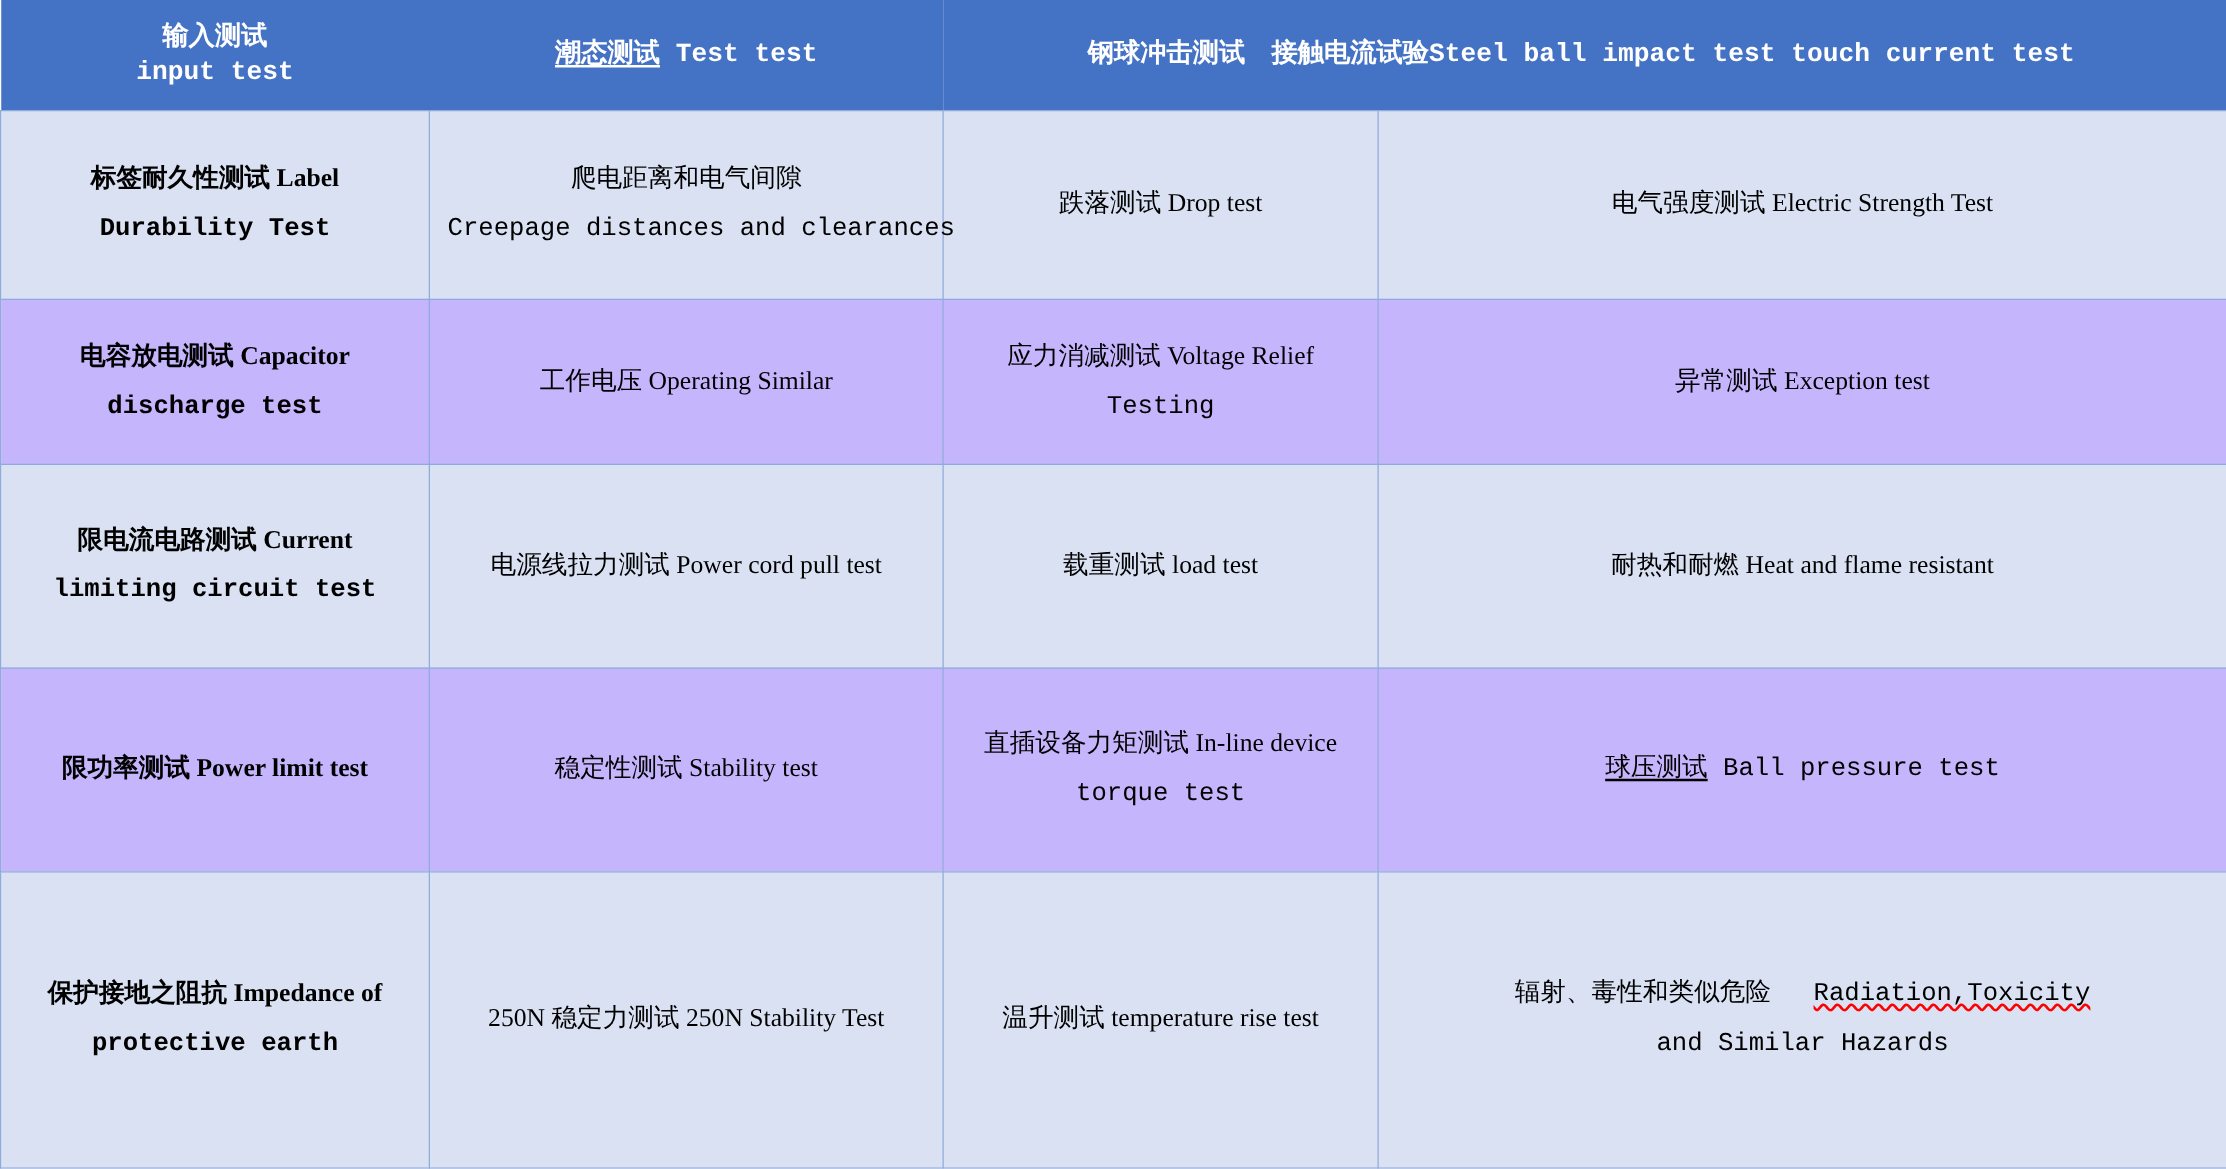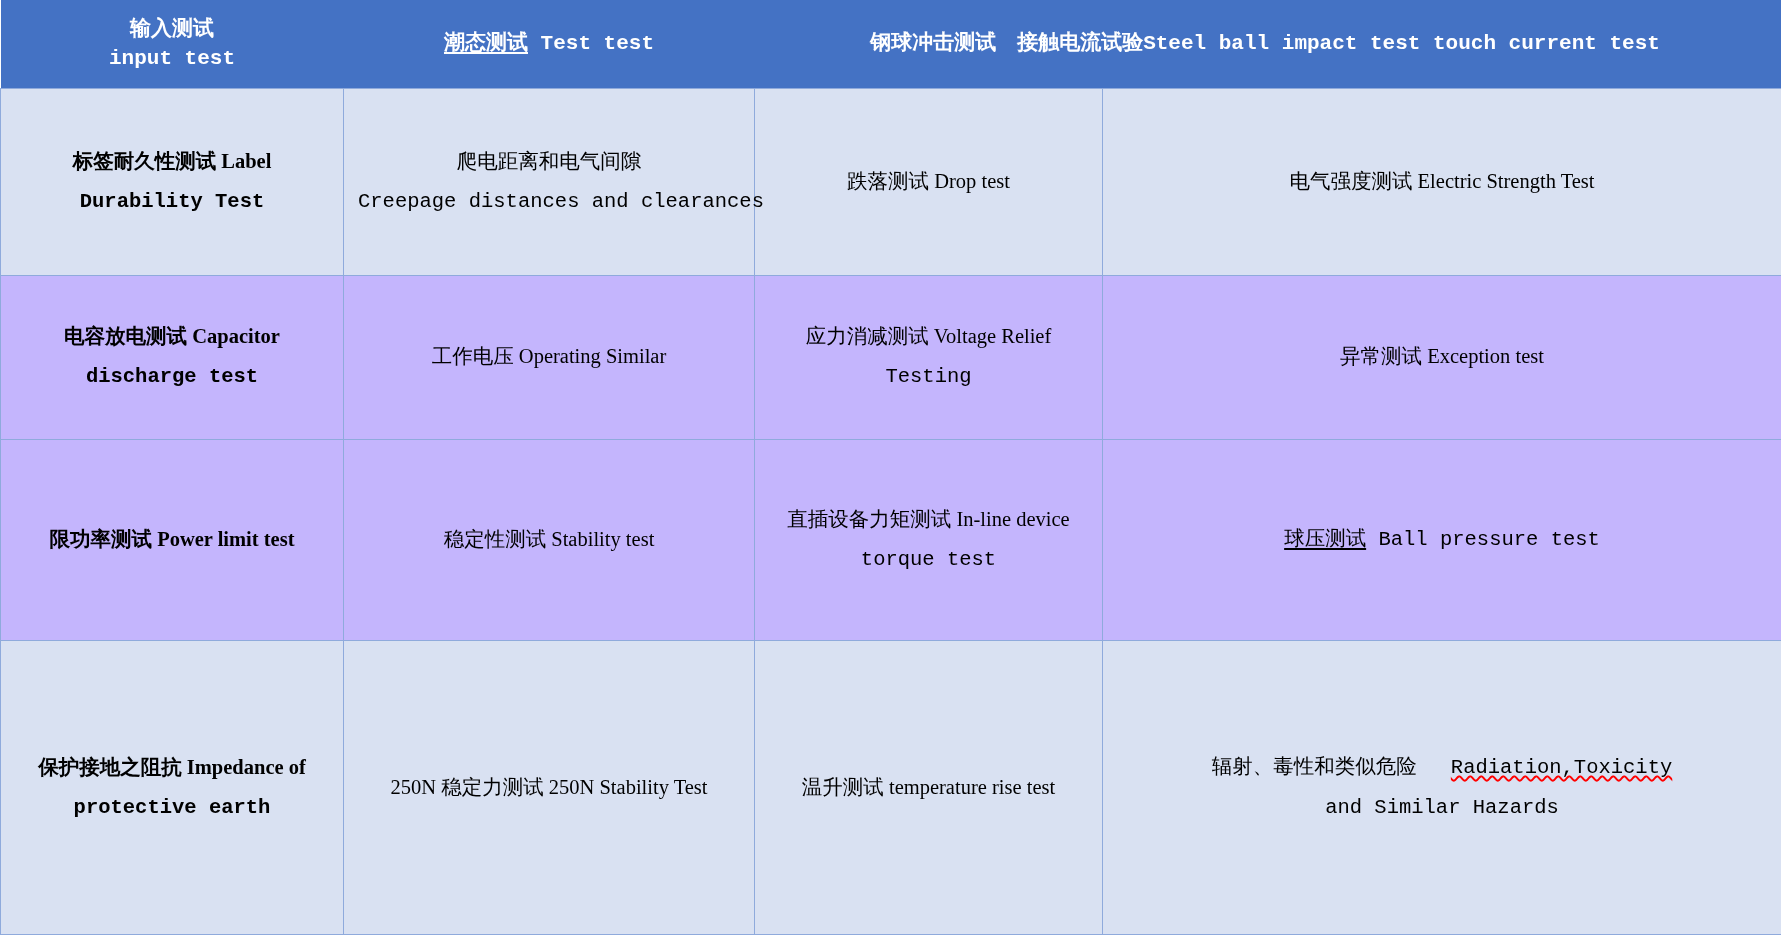--- a/index.html
+++ b/index.html
@@ -134,20 +134,35 @@
       </td>
       <td class="cell">
         <div class="nowrapline cjk">应力消减测试 Voltage Relief</div>
         <div class="nowrapline">Testing</div>
       </td>
       <td class="cell">
         <div class="nowrapline cjk">异常测试 Exception test</div>
       </td>
     </tr>
 
+    <tr class="shade r3">
+      <td class="cell col1">
+        <div class="nowrapline cjk">限电流电路测试 Current</div>
+        <div class="nowrapline">limiting circuit test</div>
+      </td>
+      <td class="cell">
+        <div class="nowrapline cjk">电源线拉力测试 Power cord pull test</div>
+      </td>
+      <td class="cell">
+        <div class="nowrapline cjk">载重测试 load test</div>
+      </td>
+      <td class="cell">
+        <div class="nowrapline cjk">耐热和耐燃 Heat and flame resistant</div>
+      </td>
+    </tr>
 
     <tr class="plain r4">
       <td class="cell col1">
         <div class="nowrapline cjk">限功率测试 Power limit test</div>
       </td>
       <td class="cell">
         <div class="nowrapline cjk">稳定性测试 Stability test</div>
       </td>
       <td class="cell">
         <div class="nowrapline cjk">直插设备力矩测试 In-line device</div>

